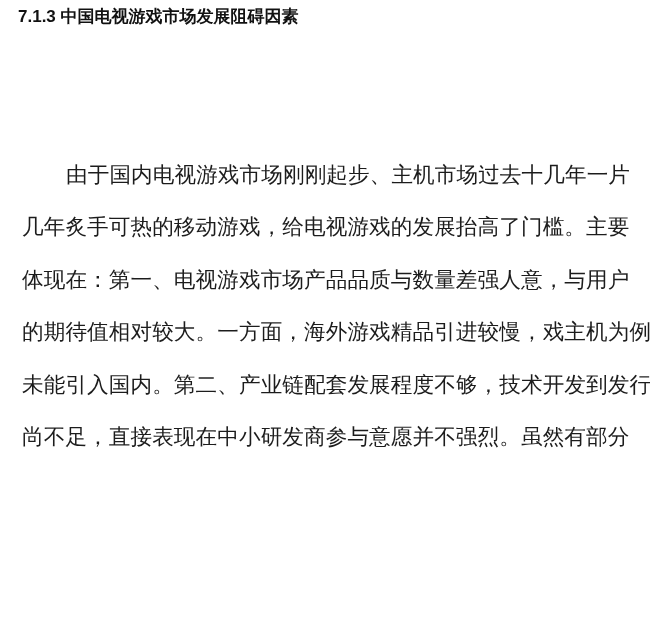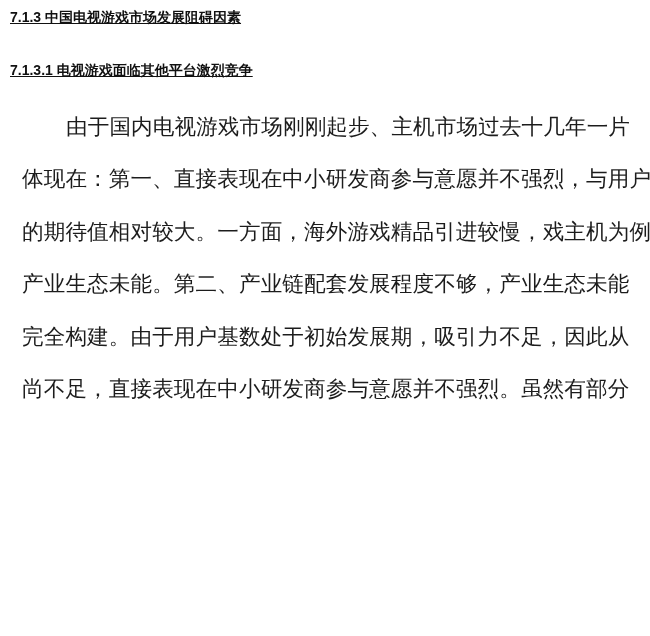--- a/index.html
+++ b/index.html
@@ -11,58 +11,57 @@
     position: relative;
     width: 650px;
     height: 636px;
     background: #ffffff;
     overflow: hidden;
     font-family: "Liberation Sans", sans-serif;
     color: #1c1c1c;
   }
   .heading {
     position: absolute;
-    left: 10px;
+    left: 18px;
     margin: 0;
-    font-size: 14px;
+    font-size: 17px;
     font-weight: 700;
     line-height: 26px;
     white-space: nowrap;
     color: #111111;
-    text-decoration: underline;
   }
   .heading.h-section    { top: 4px; }
   .heading.h-subsection { top: 57px; }
   .para {
     position: absolute;
     left: 22px;
     top: 114px;
     width: 610px;
   }
   .line {
     height: 52.4px;
     font-size: 21.6px;
     line-height: 26px;
     white-space: nowrap;
     letter-spacing: 0.1px;
     color: #1c1c1c;
   }
   .line:first-child {
     padding-left: 44px; 
+    margin-top: 48px;
   }
 </style>
 </head>
 <body>
 
 <div class="doc">
   <div class="heading h-section">7.1.3 中国电视游戏市场发展阻碍因素</div>
 
-  <div class="heading h-subsection">7.1.3.1 电视游戏面临其他平台激烈竞争</div>
 
   <div class="para">
     <div class="line">由于国内电视游戏市场刚刚起步、主机市场过去十几年一片</div>
-    <div class="line">体现在：第一、直接表现在中小研发商参与意愿并不强烈，与用户</div>
+    <div class="line">几年炙手可热的移动游戏，给电视游戏的发展抬高了门槛。主要</div>
+    <div class="line">体现在：第一、电视游戏市场产品品质与数量差强人意，与用户</div>
     <div class="line">的期待值相对较大。一方面，海外游戏精品引进较慢，戏主机为例</div>
-    <div class="line">产业生态未能。第二、产业链配套发展程度不够，产业生态未能</div>
-    <div class="line">完全构建。由于用户基数处于初始发展期，吸引力不足，因此从</div>
+    <div class="line">未能引入国内。第二、产业链配套发展程度不够，技术开发到发行</div>
     <div class="line">尚不足，直接表现在中小研发商参与意愿并不强烈。虽然有部分</div>
   </div>
 </div>
 
 </body></html>

